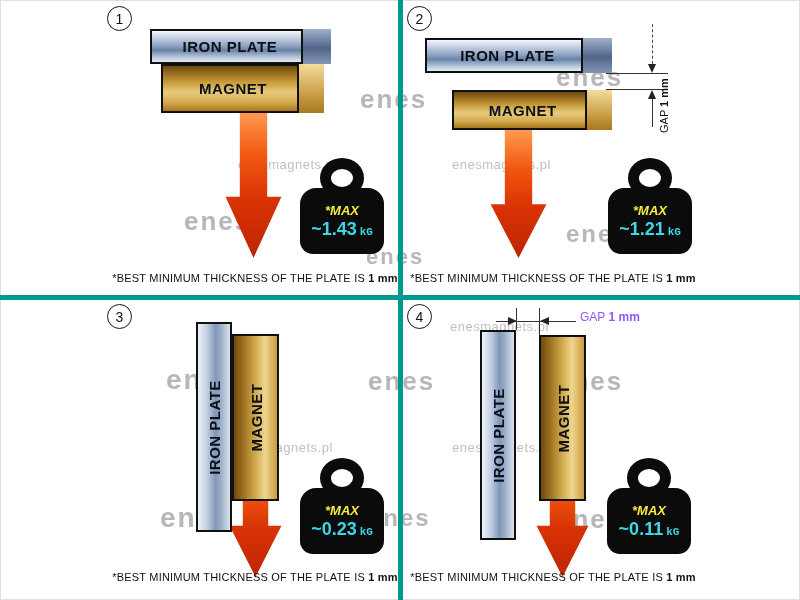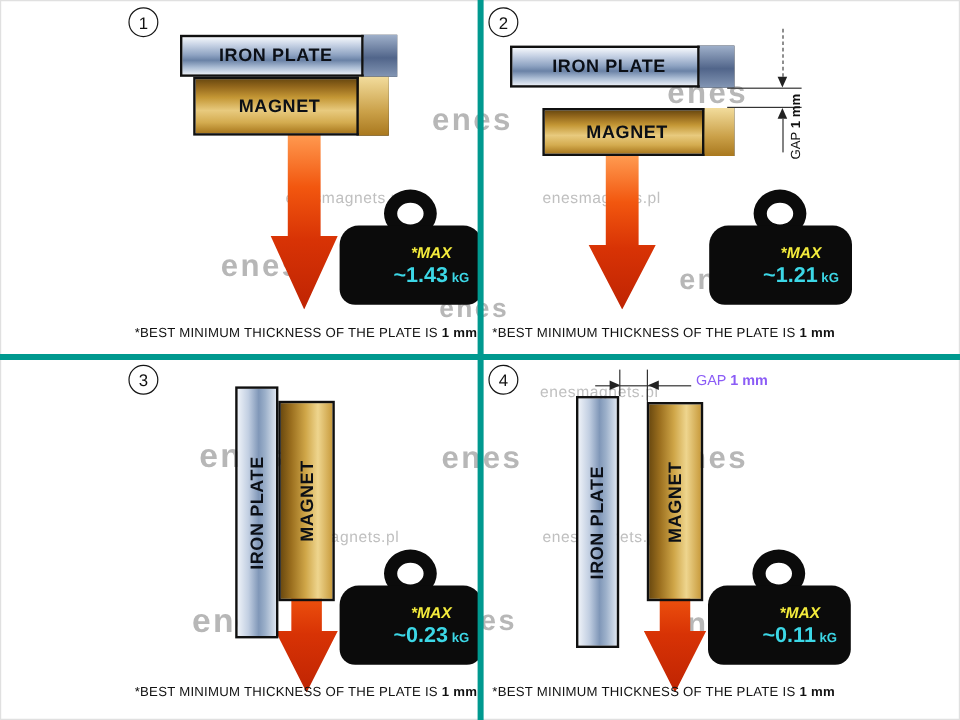--- a/index.html
+++ b/index.html
@@ -33,25 +33,25 @@
   
   .arrow { position:absolute; z-index:1;
     background:linear-gradient(180deg,#ff9a50 0%,#f2570f 30%,#d83305 60%,#bf2403 100%);
     clip-path:polygon(26% 0,74% 0,74% 58%,99% 58%,50% 100%,1% 58%,26% 58%); }
 
   
   .weight { position:absolute; width:86px; display:flex; flex-direction:column; align-items:center; z-index:3; }
   .kb-handle { width:22px; height:18px; border:11px solid #0b0b0b; border-radius:50%; }
   .kb-body { margin-top:-10px; width:84px; height:66px; background:#0b0b0b;
              border-radius:16px 16px 13px 13px; display:flex; flex-direction:column;
-             align-items:center; justify-content:center; gap:1px;padding-left:35px; }
+             align-items:center; justify-content:center; gap:1px; }
   .kb-max { color:#f4ec3c; font-size:13px; font-weight:bold; font-style:italic; }
   .kb-line { display:flex; align-items:baseline; }
   .kb-val { color:#3cd7e6; font-size:18px; font-weight:bold; }
-  .kb-unit { color:#3cd7e6; font-size:11px; font-weight:bold; margin-left:3px; }
+  .kb-unit { color:#3cd7e6; font-size:11px; font-weight:bold; margin-left:3px;font-family:Liberation Mono, monospace; }
 
   
   .caption { position:absolute; width:400px; font-size:11px; text-align:center; color:#111; z-index:3; letter-spacing:.2px; }
 
   
   .dim-vdash { position:absolute; width:0; border-left:1px dashed #444; z-index:3; }
   .dim-vsolid { position:absolute; width:1px; background:#333; z-index:3; }
   .dim-tick { position:absolute; height:1px; background:#333; z-index:3; }
   .tri-down { position:absolute; width:0; height:0; border-left:4px solid transparent;
               border-right:4px solid transparent; border-top:9px solid #222; z-index:3; }

